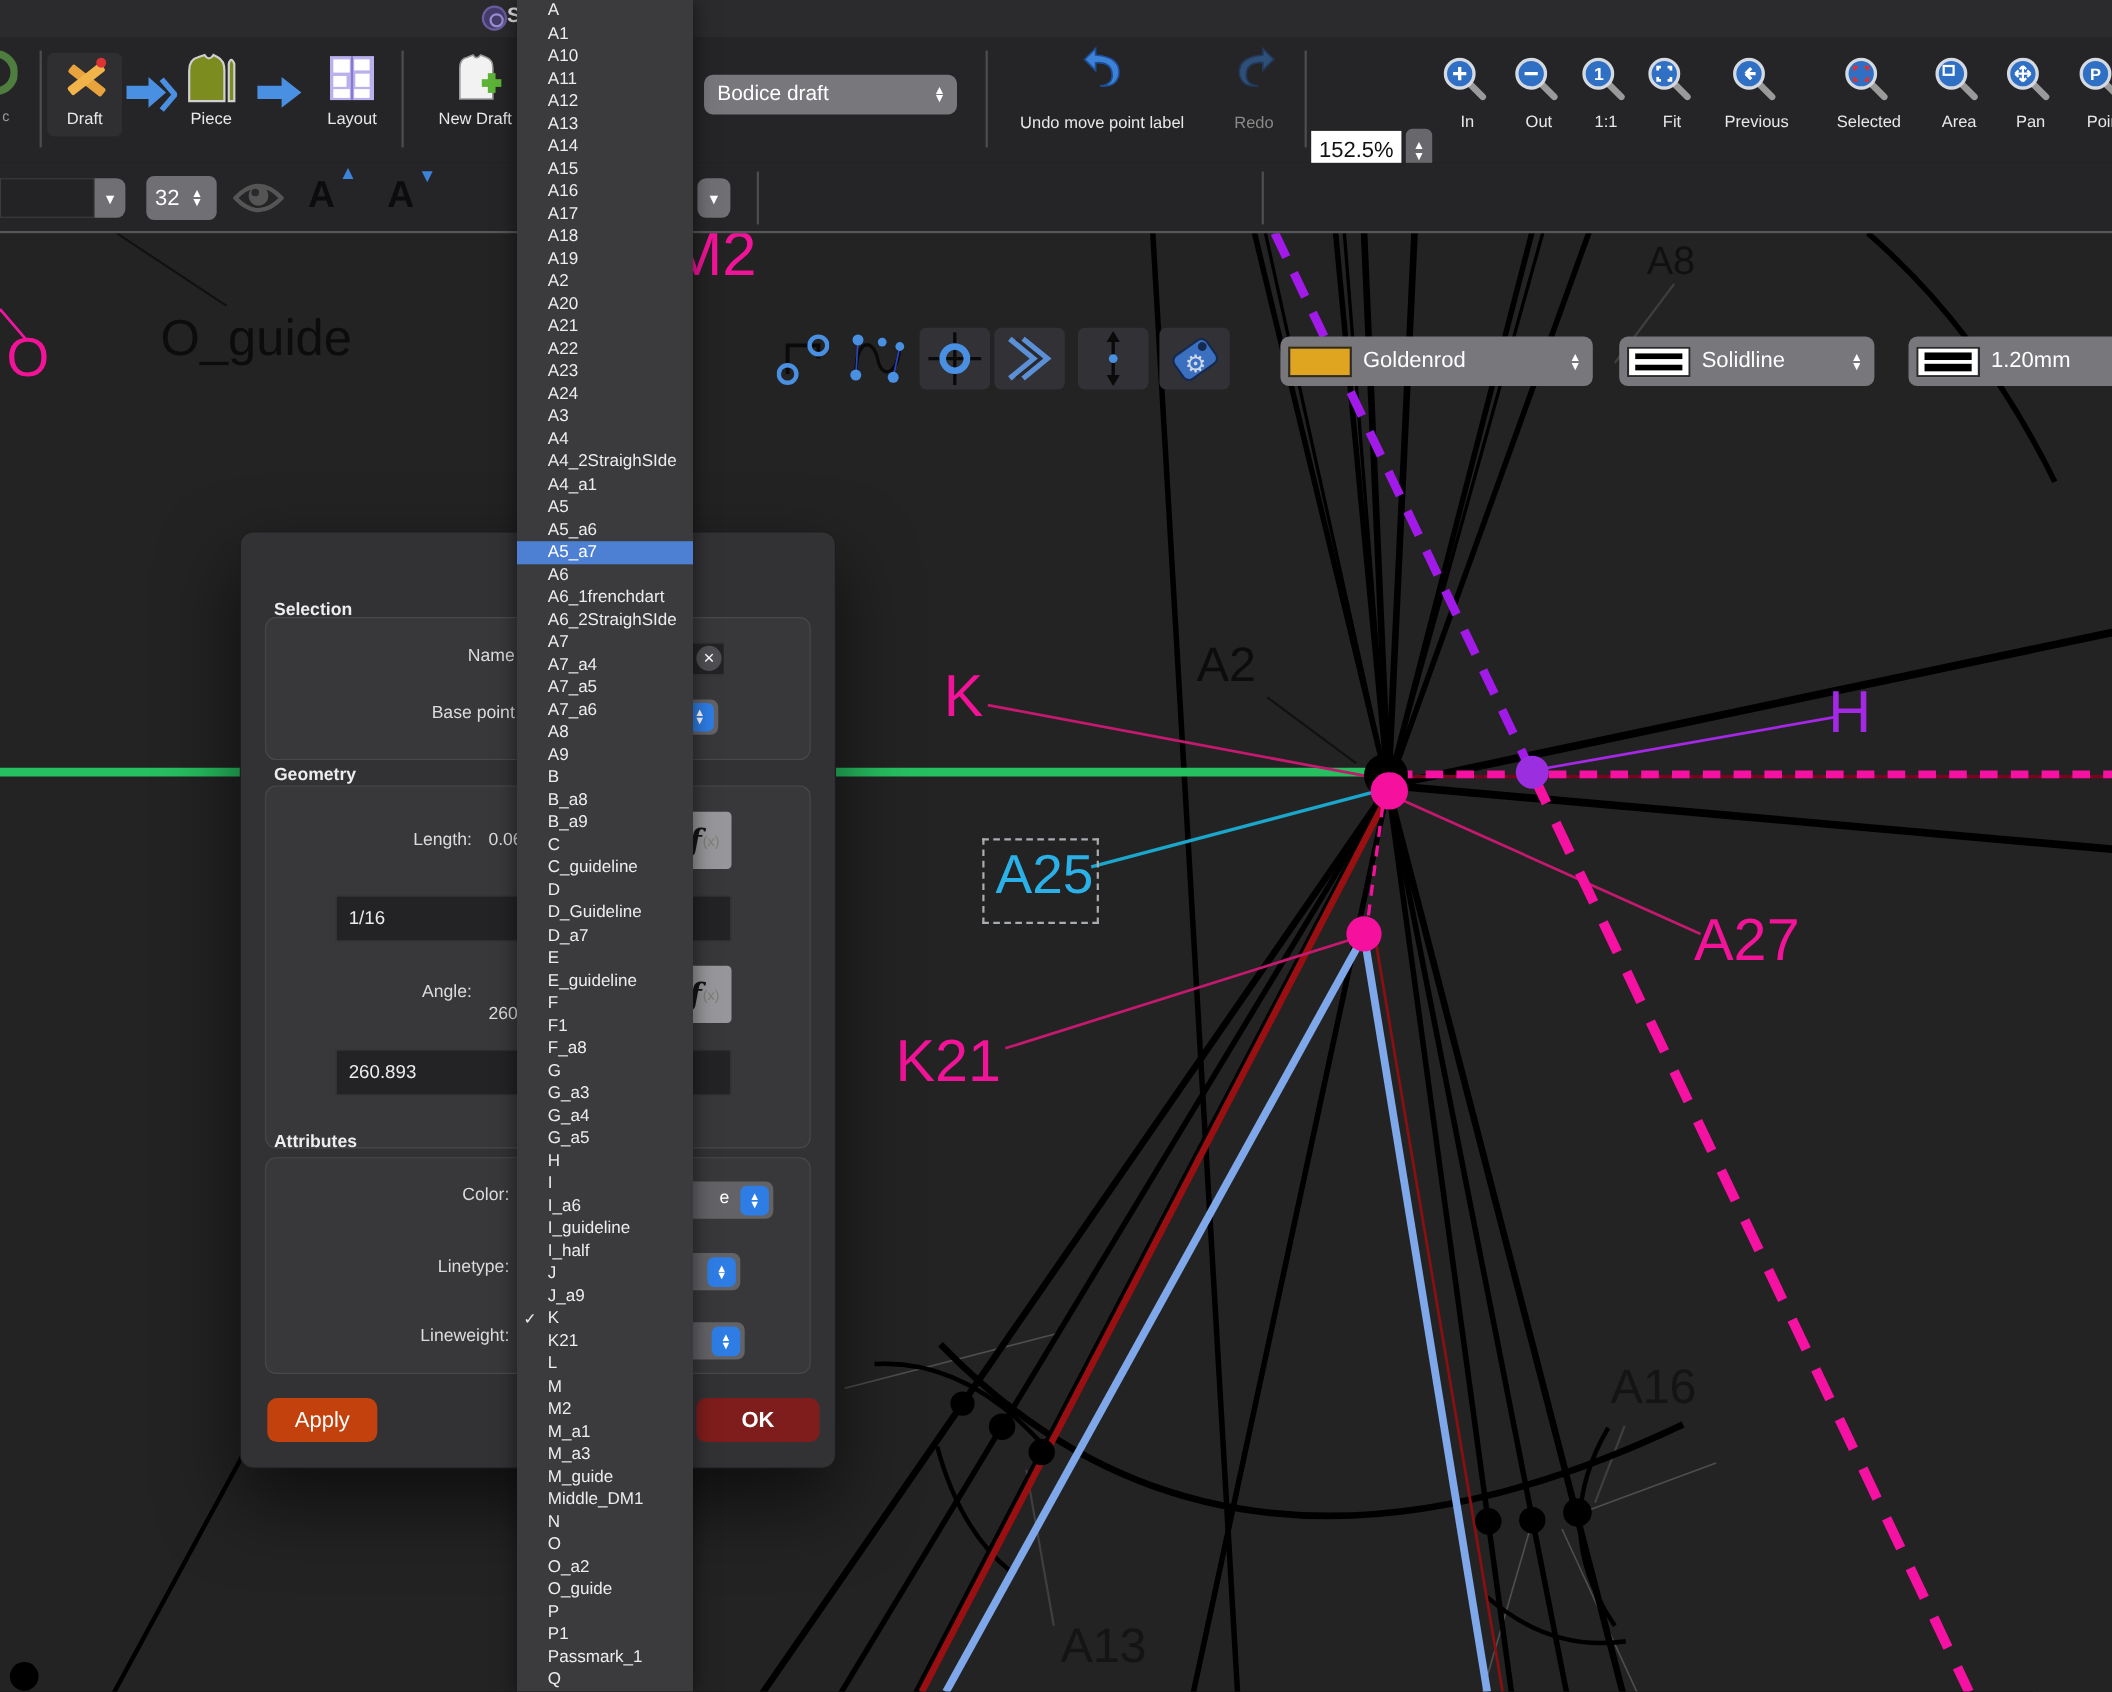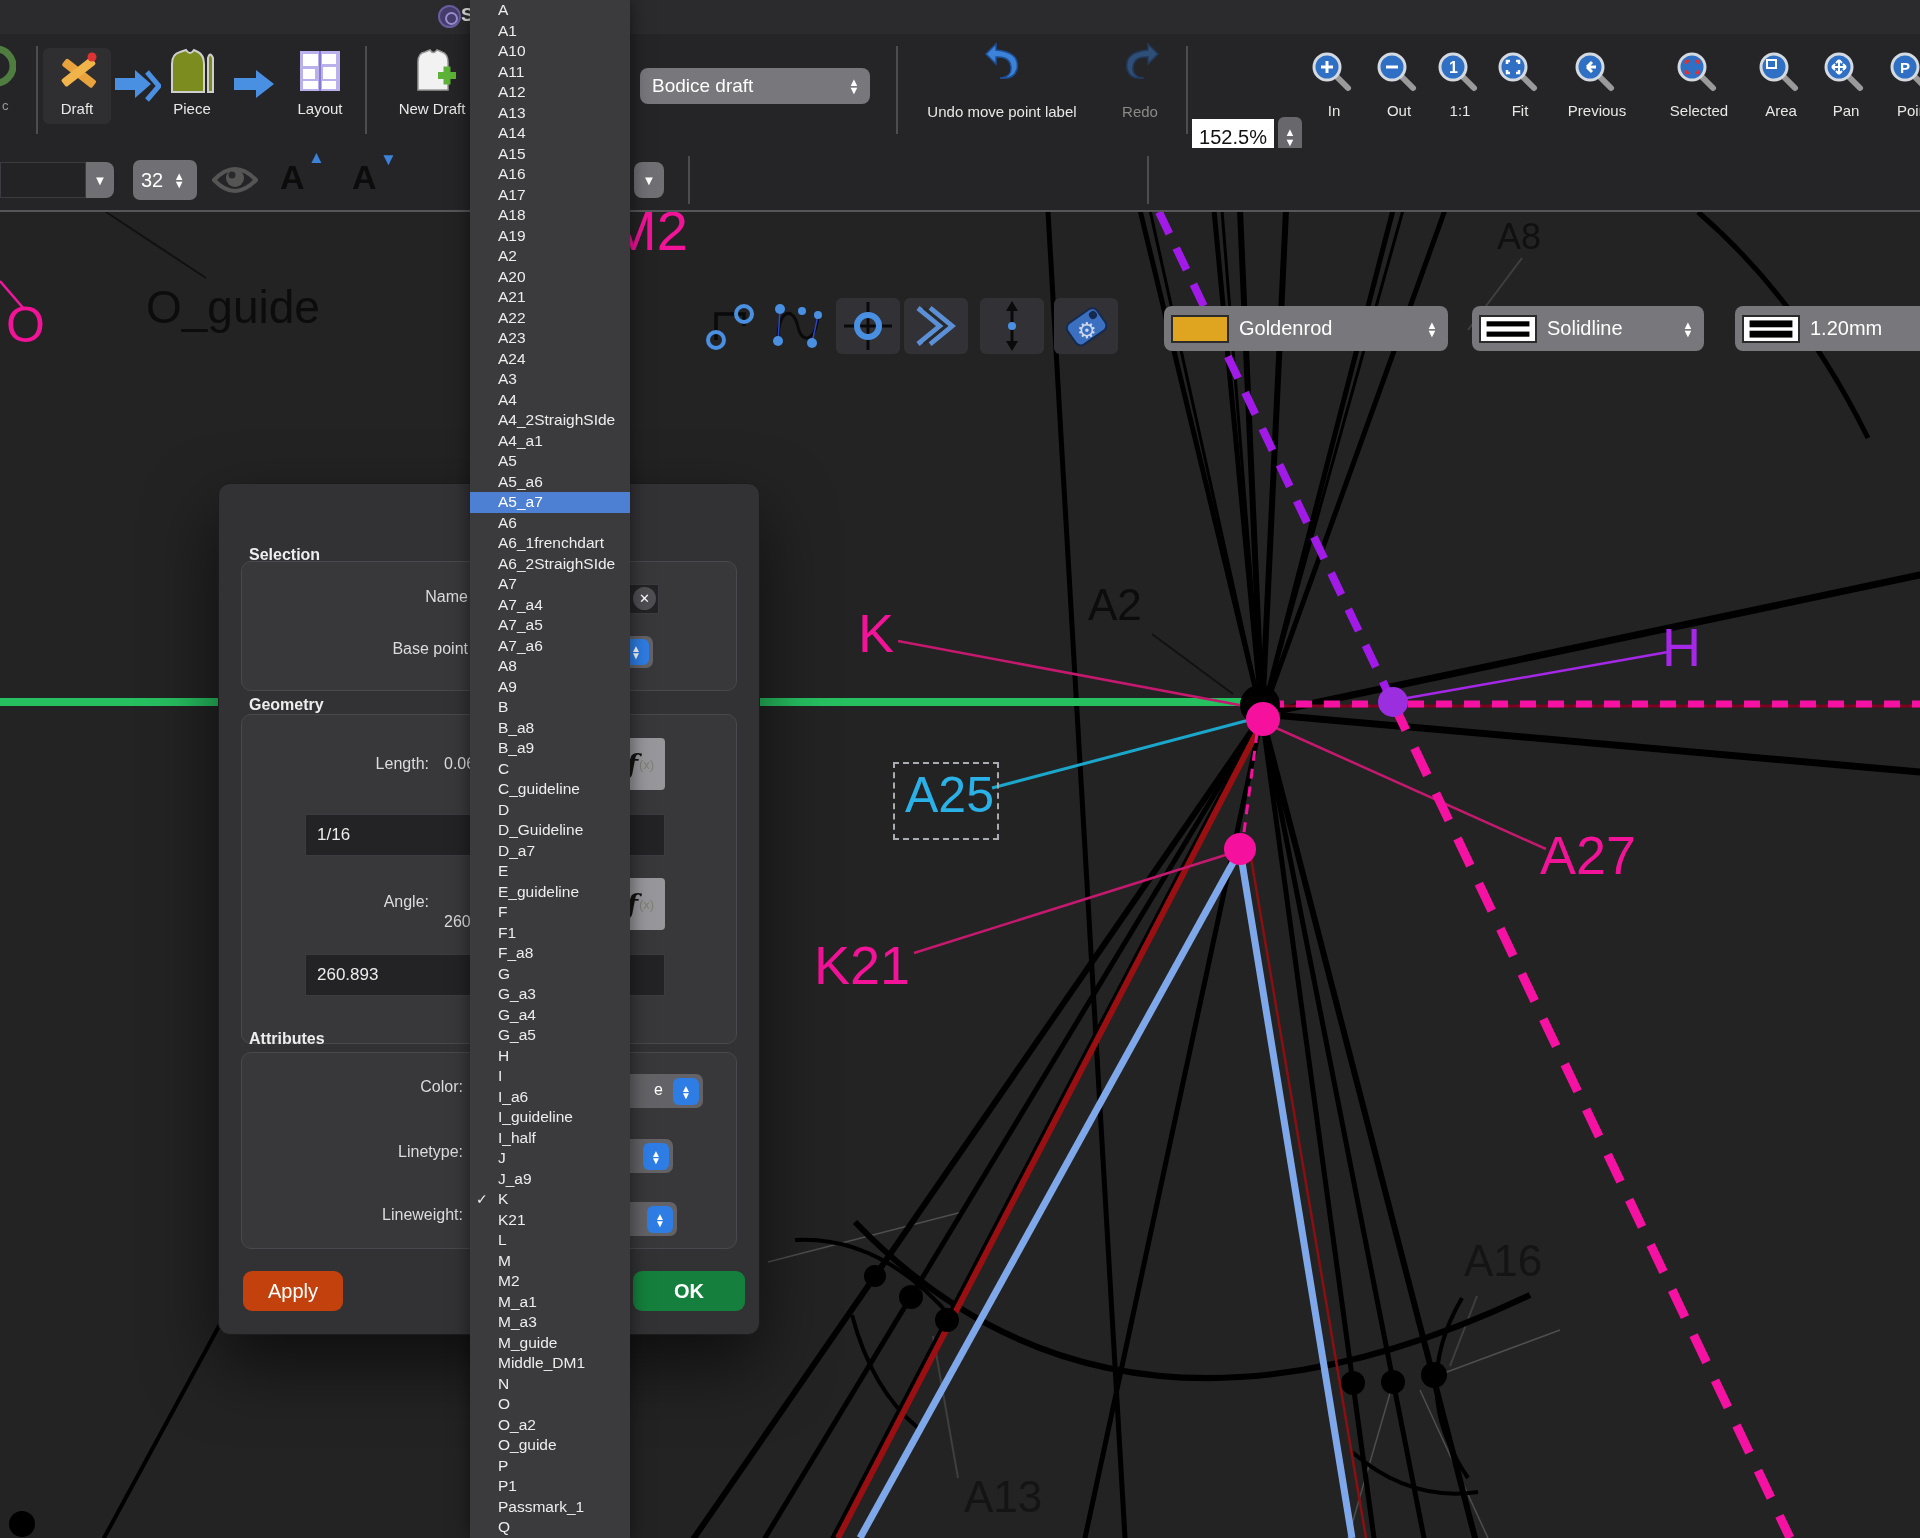--- a/index.html
+++ b/index.html
@@ -53,21 +53,21 @@
   .fvalue{position:absolute;font-size:16px;color:#dcdcde;white-space:nowrap;}
   .darkfield{position:absolute;background:#232326;border:1px solid #3c3c40;box-sizing:border-box;color:#ececec;}
   .fxbtn{position:absolute;width:50px;height:52px;background:#97979b;border-radius:4px;
     display:flex;align-items:center;justify-content:center;}
   .fxbtn span{font-family:"DejaVu Serif",serif;font-style:italic;font-weight:bold;font-size:28px;color:#141414;}
   .fxbtn em{font-style:normal;font-size:13px;color:#7e7e74;margin-left:1px;}
   .bluearrow{position:absolute;width:0;height:0;}
   .combofield{position:absolute;background:#636367;border-radius:7px;}
   #apply-btn{position:absolute;left:24px;top:787px;width:100px;height:40px;background:#c2410c;border-radius:9px;
     color:#fff;font-size:20px;display:flex;align-items:center;justify-content:center;}
-  #ok-btn{position:absolute;left:414px;top:787px;width:112px;height:40px;background:#15803d;border-radius:9px;
+  #ok-btn{position:absolute;left:414px;top:787px;width:112px;height:40px;background:#7f1d1d;border-radius:9px;
     color:#fff;font-size:20px;font-weight:bold;display:flex;align-items:center;justify-content:center;}
   
   #pointlist{left:470px;top:0;width:160px;height:1538px;background:#3b3b3e;z-index:30;
     box-shadow:0 0 18px rgba(0,0,0,.55);}
   .pl-item{position:absolute;left:0;width:160px;height:20.5px;font-size:15.5px;color:#ededee;
     line-height:20.5px;padding-left:28px;box-sizing:border-box;white-space:nowrap;}
   .pl-item.sel{background:#4d80d2;color:#fff;}
   .pl-item .chk{position:absolute;left:6px;top:0;font-size:14px;}
   svg text{font-family:"Liberation Sans",sans-serif;}
 </style>

